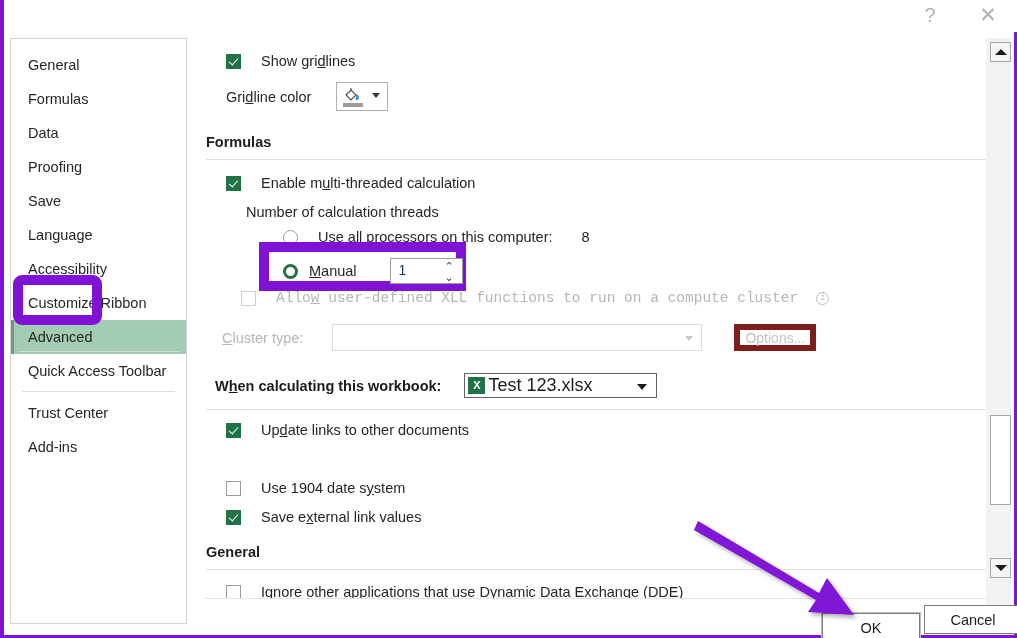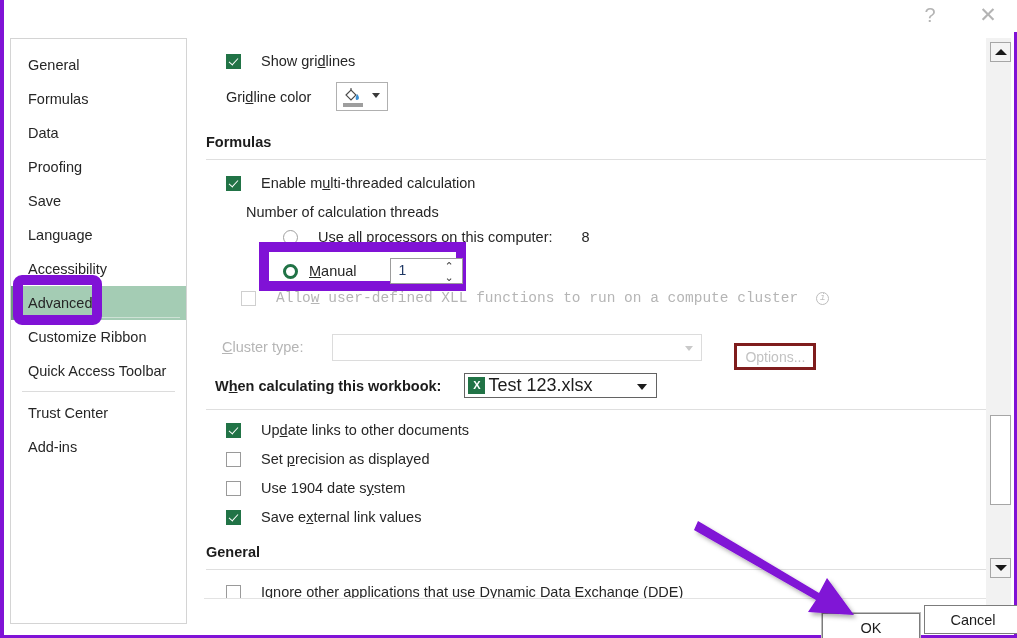--- a/index.html
+++ b/index.html
@@ -146,24 +146,24 @@
     width: 370px; height: 27px; border: 1px solid #dcdcdc;
     background: #fff; position: relative; flex: none;
   }
   #cluster-caret {
     position: absolute; right: 8px; top: 11px;
     border-left: 4.5px solid transparent;
     border-right: 4.5px solid transparent;
     border-top: 5px solid #c9c9c9;
   }
   #options-btn {
-    width: 82px; height: 27px; border: 3px solid #7f1d1d;
+    width: 82px; height: 27px; border: 6px solid #7f1d1d;
     background: #fff; color: #c2c2c2; font-size: 14px;
     display: flex; align-items: center; justify-content: center;
-    flex: none; font-family: "Liberation Sans", sans-serif; margin-top: 19px;
+    flex: none; font-family: "Liberation Sans", sans-serif;
   }
 
   
   #wb-combo {
     width: 193px; height: 25px; border: 1px solid #636363;
     background: #fff; position: relative; flex: none;
     display: flex; align-items: center;
   }
   #xl-icon {
     width: 17px; height: 17px; margin-left: 3px; flex: none;
@@ -262,22 +262,22 @@
 
   <div id="sidebar">
     <div id="side-gap-1"></div>
     <div class="side-item">General</div>
     <div class="side-item">Formulas</div>
     <div class="side-item">Data</div>
     <div class="side-item">Proofing</div>
     <div class="side-item">Save</div>
     <div class="side-item">Language</div>
     <div class="side-item">Accessibility</div>
+    <div class="side-item">Customize Ribbon</div>
     <div class="side-item selected">Advanced</div>
-    <div class="side-item">Customize Ribbon</div>
     <div class="side-item">Quick Access Toolbar</div>
     <div id="side-divider"></div>
     <div class="side-item">Trust Center</div>
     <div class="side-item">Add-ins</div>
   </div>
 
   <div id="pane">
 
     <div class="row" style="position:absolute; left:22px; top:27px;">
       <span class="cbx on"></span>
@@ -346,24 +346,20 @@
         <span id="wb-name">Test 123.xlsx</span>
         <span id="wb-caret"></span>
       </span>
     </div>
 
     <div class="sect-rule" style="position:absolute; left:2px; top:383px;"></div>
 
     <div class="row" style="position:absolute; left:22px; top:396px;">
       <span class="cbx on"></span>
       <span class="lbl" style="margin-left:9px;"><span>Up</span><span class="u">d</span><span>ate links to other documents</span></span>
-    </div>
-    <div class="row" style="position:absolute; left:22px; top:425px;">
-      <span class="cbx"></span>
-      <span class="lbl" style="margin-left:9px;"><span>Set </span><span class="u">p</span><span>recision as displayed</span></span>
     </div>
     <div class="row" style="position:absolute; left:22px; top:454px;">
       <span class="cbx"></span>
       <span class="lbl" style="margin-left:9px;"><span>Use 1904 date s</span><span class="u">y</span><span>stem</span></span>
     </div>
     <div class="row" style="position:absolute; left:22px; top:483px;">
       <span class="cbx on"></span>
       <span class="lbl" style="margin-left:9px;"><span>Save e</span><span class="u">x</span><span>ternal link values</span></span>
     </div>
 

